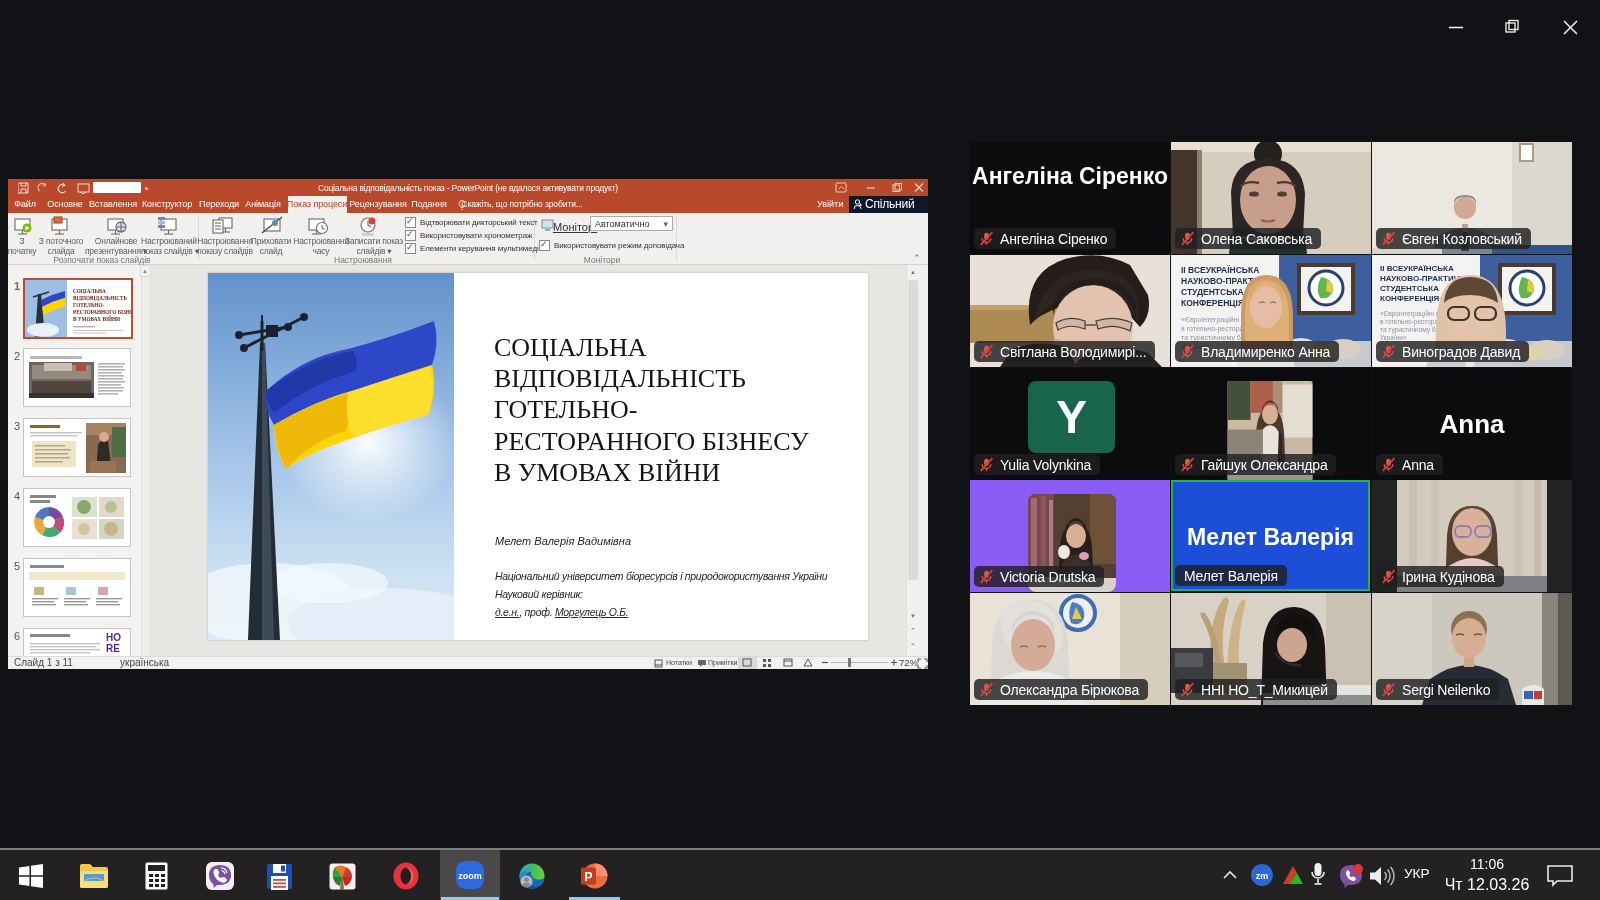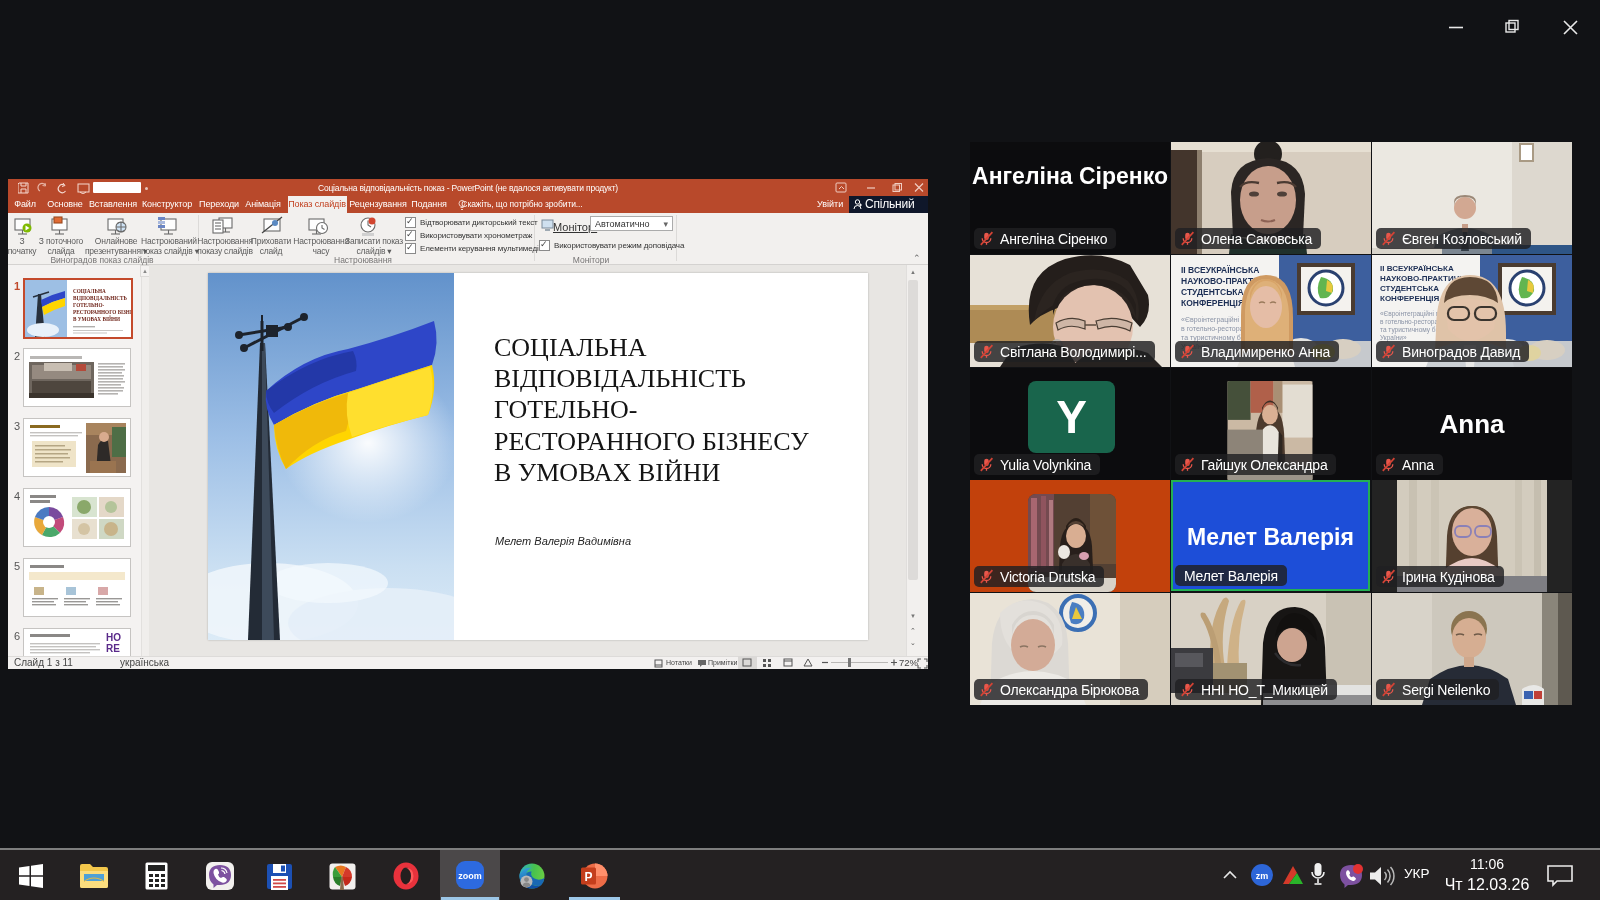--- a/index.html
+++ b/index.html
@@ -227,21 +227,21 @@
   <div class="tile" style="left:1372px;top:368px;background:#0c0c0e;">
     <div class="bigname" style="top:41px;font-size:26px;">Anna</div>
     <div class="vlabel"><svg width="15" height="15" viewBox="0 0 15 15">
           <rect x="5.2" y="1.8" width="4.6" height="7.2" rx="2.3" fill="#e8574b"></rect>
           <path d="M3.2 7.2 a4.3 4.3 0 0 0 8.6 0" fill="none" stroke="#e8574b" stroke-width="1.3"></path>
           <line x1="7.5" y1="11.5" x2="7.5" y2="13.8" stroke="#e8574b" stroke-width="1.3"></line>
           <line x1="1.8" y1="13.8" x2="13.4" y2="1.2" stroke="#d44335" stroke-width="1.7"></line>
         </svg>Anna</div>
   </div>
 
-  <div class="tile" style="left:970px;top:480px;background:#c2410c;">
+  <div class="tile" style="left:970px;top:480px;background:#8b5cf6;">
     <svg class="abs" style="left:58px;top:14px;border-radius:8px" width="88" height="98" viewBox="0 0 88 98">
       <rect width="88" height="98" fill="#534033"></rect>
       <rect x="0" y="0" width="26" height="78" fill="#744a50"></rect>
       <rect x="3" y="4" width="6" height="70" fill="#a86670"></rect>
       <rect x="13" y="2" width="5" height="72" fill="#8f545e"></rect>
       <rect x="21" y="6" width="4" height="66" fill="#b07a80"></rect>
       <rect x="62" y="0" width="26" height="70" fill="#6e5138"></rect>
       <path d="M30 98 L32 52 Q34 30 48 30 Q62 30 64 52 L66 98 Z" fill="#281f1b"></path>
       <ellipse cx="48" cy="42" rx="10" ry="12" fill="#d9ae92"></ellipse>
       <path d="M38 38 Q40 27 48 27 Q56 27 58 38 L58 32 Q53 24 48 24 Q43 24 38 32 Z" fill="#2a1f18"></path>
@@ -383,42 +383,42 @@
     </svg>
 
     <div class="abs" style="left:0;top:17px;width:920px;height:17px;background:#b8492b;"></div>
     <div class="abs" style="left:280px;top:17px;width:59px;height:17px;background:#f2f0ee;"></div>
     <span class="tab" style="left:17px;top:17px;">Файл</span>
     <span class="tab" style="left:57px;top:17px;">Основне</span>
     <span class="tab" style="left:105px;top:17px;">Вставлення</span>
     <span class="tab" style="left:159px;top:17px;">Конструктор</span>
     <span class="tab" style="left:211px;top:17px;">Переходи</span>
     <span class="tab" style="left:255px;top:17px;">Анімація</span>
-    <span class="tab" style="left:309px;top:17px;color:#c2401f;">Показ слайдів</span>
+    <span class="tab" style="left:309px;top:17px;color:#c2401f;">Показ процеси</span>
     <span class="tab" style="left:370px;top:17px;">Рецензування</span>
     <span class="tab" style="left:421px;top:17px;">Подання</span>
     <span class="tab" style="left:514px;top:17px;font-size:8.5px;">Скажіть, що потрібно зробити...</span>
     <svg class="abs" style="left:448px;top:20px" width="12" height="12" viewBox="0 0 12 12">
       <circle cx="6" cy="4.5" r="3" fill="none" stroke="#f0cdc2" stroke-width="1"></circle>
         <path d="M4.5 8.5 h3 M5 10.5 h2" stroke="#f0cdc2" stroke-width="1"></path>
     </svg>
     <div class="abs" style="left:809px;top:17px;color:#fff;font-size:9px;line-height:17px;">Увійти</div>
     <div class="abs" style="left:841px;top:17px;width:79px;height:17px;background:#0f172a;color:#fff;font-size:12px;line-height:17px;letter-spacing:-0.2px;"><svg style="vertical-align:-2px;margin:0 2px 0 4px" width="10" height="11" viewBox="0 0 10 11">
           <circle cx="4.5" cy="3" r="2.2" fill="none" stroke="#fff" stroke-width="1"></circle>
           <path d="M1 10 Q1 6.5 4.5 6.5 Q8 6.5 8 10" fill="none" stroke="#fff" stroke-width="1"></path>
           <path d="M7.5 4.5 v3 M6 6 h3" stroke="#fff" stroke-width="0.9"></path>
         </svg>Спільний доступ</div>
 
     <div class="abs" style="left:0;top:34px;width:920px;height:52px;background:#f2f0ee;border-bottom:1px solid #d4d2d0;box-sizing:border-box;"></div>
     <div class="abs" style="left:190px;top:36px;width:1px;height:46px;background:#dcdad8;"></div>
     <div class="abs" style="left:526px;top:36px;width:1px;height:46px;background:#dcdad8;"></div>
     <div class="abs" style="left:668px;top:36px;width:1px;height:46px;background:#dcdad8;"></div>
-    <div class="grplabel" style="left:29px;width:130px;">Виноградов показ слайдів</div>
+    <div class="grplabel" style="left:29px;width:130px;">Розпочати показ слайдів</div>
     <div class="grplabel" style="left:300px;width:110px;">Настроювання</div>
-    <div class="grplabel" style="left:528px;width:110px;">Монітори</div>
+    <div class="grplabel" style="left:539px;width:110px;">Монітори</div>
 
     <svg class="abs" style="left:0;top:36px" width="390" height="26" viewBox="0 0 390 26">
       <g fill="none" stroke="#6b6b6b" stroke-width="1.1">
         <rect x="7" y="4" width="15" height="11" fill="#fdfdfd"></rect>
           <line x1="10" y1="19" x2="19" y2="19"></line>
           <line x1="14.5" y1="15" x2="14.5" y2="19"></line>
         <circle cx="19" cy="13" r="4.5" fill="#7fba00" stroke="none"></circle>
           <path d="M17.5 10.5 l4 2.5 l-4 2.5 Z" fill="#fff" stroke="none"></path>
         <rect x="44" y="4" width="15" height="11" fill="#fdfdfd"></rect>
           <line x1="47" y1="19" x2="56" y2="19"></line>
@@ -645,20 +645,21 @@
         </g>
 
         <path d="M58 118 Q95 84 140 76 Q185 64 226 48 Q232 70 224 92 Q186 104 150 116 Q106 128 66 152 Q56 136 58 118 Z" fill="#2e46c8"></path>
         <path d="M58 118 Q100 86 145 78 Q150 88 148 98 Q104 110 66 140 Q58 130 58 118 Z" fill="#2338a8"></path>
         <path d="M66 152 Q106 128 150 116 Q186 104 224 92 Q230 116 220 142 Q180 152 142 166 Q100 180 78 196 Q66 176 66 152 Z" fill="#ffd500"></path>
         <path d="M66 152 Q100 132 140 120 Q144 140 138 158 Q104 168 78 196 Q68 176 66 152 Z" fill="#f0b90a"></path>
         <path d="M140 120 Q180 106 222 94 Q228 116 220 142 Q180 152 144 164 Q136 142 140 120 Z" fill="#ffdf2e"></path>
       </svg>
       <div class="abs" style="left:286px;top:59px;width:380px;font-family:'Liberation Serif',serif;font-size:26px;line-height:31.2px;color:#141414;">СОЦІАЛЬНА<br>ВІДПОВІДАЛЬНІСТЬ<br>ГОТЕЛЬНО-<br>РЕСТОРАННОГО БІЗНЕСУ<br>В УМОВАХ ВІЙНИ</div>
       <div class="abs" style="left:287px;top:262px;font-style:italic;font-size:11px;color:#262626;">Мелет Валерія Вадимівна</div>
+      <div class="abs" style="left:287px;top:294px;font-style:italic;font-size:10.5px;color:#262626;line-height:18px;white-space:nowrap;letter-spacing:-0.3px;">Національний університет біоресурсів і природокористування України<br>Науковий керівник:<br><span style="text-decoration:underline;">д.е.н.</span>, проф. <span style="text-decoration:underline;">Моргулець О.Б.</span></div>
     </div>
 
     <div class="abs" style="left:898px;top:86px;width:14px;height:391px;background:#f2f0ee;border-left:1px solid #e0dedc;box-sizing:border-box;"></div>
     <div class="abs" style="left:899px;top:88px;width:12px;height:11px;font-size:6px;color:#777;text-align:center;line-height:11px;">▲</div>
     <div class="abs" style="left:900px;top:101px;width:10px;height:300px;background:#dddbd9;border-radius:2px;"></div>
     <div class="abs" style="left:899px;top:432px;width:12px;height:11px;font-size:6px;color:#777;text-align:center;line-height:11px;">▼</div>
     <div class="abs" style="left:899px;top:446px;width:12px;height:11px;font-size:7px;color:#555;text-align:center;line-height:11px;">⌃</div>
     <div class="abs" style="left:899px;top:458px;width:12px;height:11px;font-size:7px;color:#555;text-align:center;line-height:11px;">⌄</div>
 
     <div class="abs" style="left:0;top:477px;width:920px;height:13px;background:#f3f1f0;border-top:1px solid #dddbd9;box-sizing:border-box;"></div>

